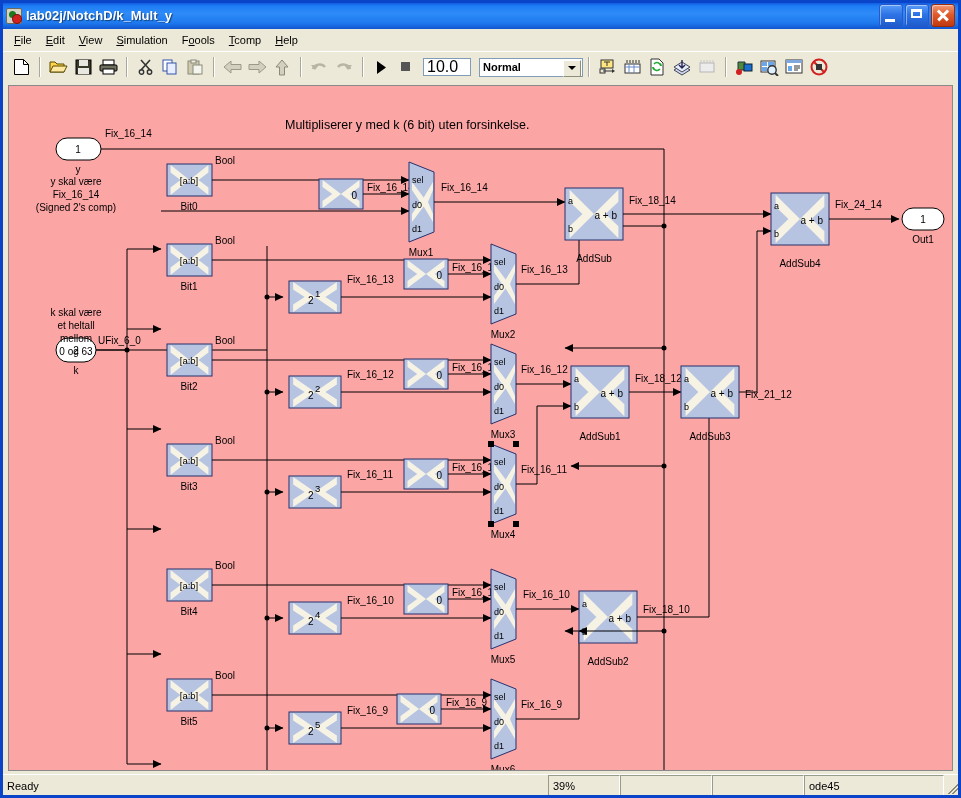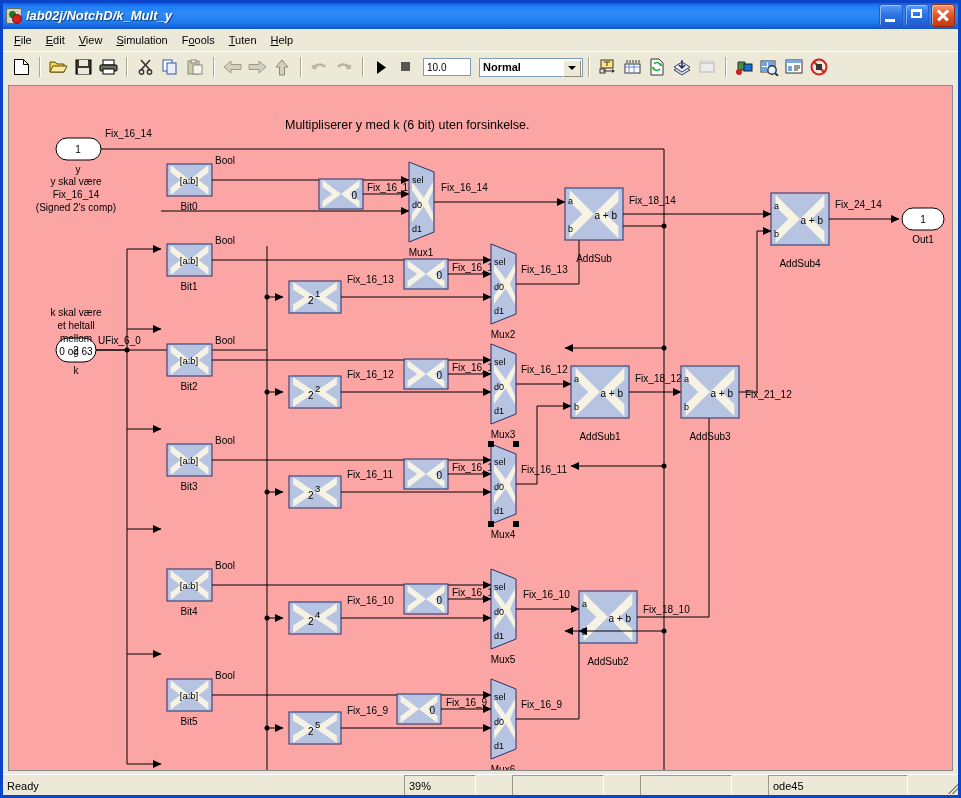--- a/index.html
+++ b/index.html
@@ -7,21 +7,21 @@
   #app{
     position:relative;width:961px;height:798px;overflow:hidden;
     background:#ece9d8;
     border:3px solid #0a44c8;
     box-sizing:border-box;
   }
   
   #titlebar{
     position:absolute;left:0;top:0;width:955px;height:27px;
     background:linear-gradient(to bottom,#0b51d6 0%,#1769ec 8%,#1e7ef5 16%,#2e8bf8 42%,#1e79ee 78%,#1154d0 100%);
-    display:flex;align-items:center;font-style:italic;
+    display:flex;align-items:center;
   }
   #app>#titlebar{left:-1px;top:-1px;width:957px;}
   .tb-icon{width:16px;height:16px;margin-left:4px;margin-right:4px;position:relative;
     background:#d6d3c4;border:1px solid #6b6a5d;box-sizing:border-box;border-radius:2px;flex:0 0 auto;}
   .tb-icon:before{content:"";position:absolute;left:2px;top:2px;width:7px;height:7px;border-radius:50%;background:#1c7a1c;}
   .tb-icon:after{content:"";position:absolute;left:6px;top:6px;width:8px;height:8px;border-radius:50%;background:#d02020;
     box-shadow:0 0 0 1px #7a1010;}
   #title-text{color:#fff;font-weight:bold;font-size:13px;text-shadow:1px 1px 1px rgba(0,0,0,.5);flex:1 1 auto;
     white-space:nowrap;overflow:hidden;}
   .winbtns{display:flex;gap:2px;margin-right:4px;flex:0 0 auto;}
@@ -36,34 +36,34 @@
   
   #menubar{position:absolute;left:0;top:27px;width:861px;height:19px;background:#ece9d8;
     display:flex;align-items:center;padding-left:4px;box-sizing:border-box;}
   .menu-item{font-size:11px;color:#000;padding:2px 7px;cursor:default;}
   .menu-item u{text-decoration:underline;}
   
   #toolbar{position:absolute;left:0;top:48px;width:955px;height:31px;background:#ece9d8;
     border-top:1px solid #fff;display:flex;align-items:center;padding-left:6px;box-sizing:border-box;}
   .tbtn{width:24px;height:23px;margin-right:1px;position:relative;display:flex;align-items:center;justify-content:center;}
   .sep{width:1px;height:20px;background:#aca899;border-right:1px solid #fff;margin:0 5px;}
-  .tfield{width:48px;height:18px;border:1px solid #7f9db9;background:#fff;font-size:10px;
+  .tfield{width:48px;height:18px;border:1px solid #7f9db9;background:#fff;font-size:16px;
     padding:1px 3px;box-sizing:border-box;font-family:"Liberation Sans",sans-serif;margin-left:4px;}
   .tselect{width:104px;height:19px;border:1px solid #7f9db9;background:#fff;font-size:11px;
     margin-left:8px;display:flex;align-items:center;box-sizing:border-box;position:relative;padding-left:3px;font-weight:bold;}
   .tselect .arrow{position:absolute;right:1px;top:1px;width:16px;height:15px;background:#ece9d8;
     border:1px solid #fff;border-right-color:#8f8f78;border-bottom-color:#8f8f78;display:flex;align-items:center;justify-content:center;}
   .tselect .arrow:after{content:"";border-left:4px solid transparent;border-right:4px solid transparent;border-top:4px solid #000;}
   
   #canvas{position:absolute;left:5px;top:82px;width:945px;height:686px;background:#fca5a5;
     border:1px solid #8a8a8a;box-sizing:border-box;overflow:hidden;}
   #svgroot{position:absolute;left:0;top:0;}
   
   #statusbar{position:absolute;left:0;bottom:-1px;width:957px;height:21px;background:#ece9d8;
-    border-top:1px solid #fff;display:flex;align-items:stretch;font-size:11px;gap:36px;}
+    border-top:1px solid #fff;display:flex;align-items:stretch;font-size:11px;}
   .sb-cell{border:1px solid #fff;border-top-color:#9a9a8a;border-left-color:#9a9a8a;
     display:flex;align-items:center;padding:0 4px;box-sizing:border-box;}
   .sb-main{flex:1 1 auto;border:none;display:flex;align-items:center;padding-left:4px;}
   .sb-grip{width:16px;position:relative;}
   .sb-grip:after{content:"";position:absolute;right:2px;bottom:2px;width:10px;height:10px;
     background:
       linear-gradient(135deg,transparent 46%,#8a8a7a 46%,#8a8a7a 56%,transparent 56%),
       linear-gradient(135deg,transparent 66%,#8a8a7a 66%,#8a8a7a 76%,transparent 76%);}
 </style>
 </head>
@@ -87,21 +87,21 @@
         </div>
     </div>
   </div>
 
   <div id="menubar">
     <div class="menu-item"><u>F</u><span>ile</span></div>
     <div class="menu-item"><u>E</u><span>dit</span></div>
     <div class="menu-item"><u>V</u><span>iew</span></div>
     <div class="menu-item"><u>S</u><span>imulation</span></div>
     <div class="menu-item">F<u>o</u><span>ools</span></div>
-    <div class="menu-item"><u>T</u><span>uten</span></div>
+    <div class="menu-item"><u>T</u><span>comp</span></div>
     <div class="menu-item"><u>H</u><span>elp</span></div>
   </div>
 
   <div id="toolbar">
     <div class="tbtn">
       <svg width="17" height="18" viewBox="0 0 17 18">
           <path d="M1.5 1.5h9l5 5v10h-14z" fill="#fff" stroke="#000"></path>
           <path d="M10.5 1.5v5h5" fill="none" stroke="#000"></path>
         </svg>
     </div>

